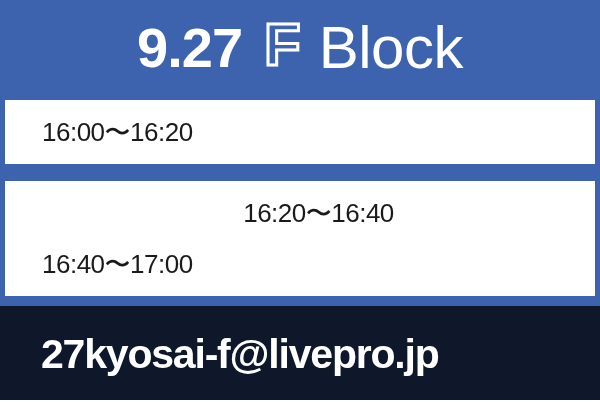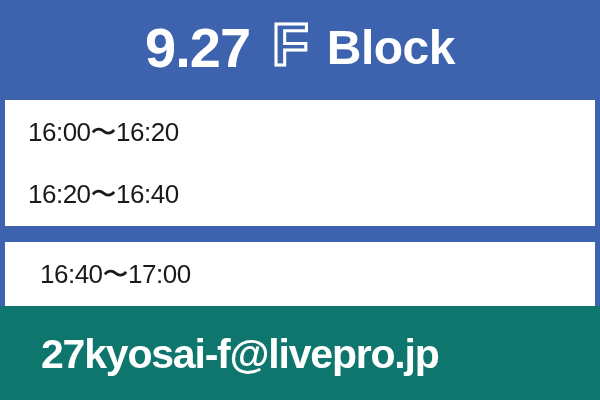--- a/index.html
+++ b/index.html
@@ -54,22 +54,22 @@
     line-height: 1;
     margin: 0 18px 0 22px;
     color: #3d62ae;
     -webkit-text-stroke: 3px #ffffff;
     text-shadow: none;
     font-family: "Liberation Sans", "DejaVu Sans", sans-serif;
     transform: translateY(-3px);
   }
   .header-block {
     color: #ffffff;
-    font-size: 48px;
-    font-weight: bold;
+    font-size: 60px;
+    font-weight: normal;
     line-height: 1;
     letter-spacing: -0.5px;
     font-family: "Liberation Sans", "DejaVu Sans", sans-serif;
   }
 
   
   .schedule {
     position: absolute;
     left: 0;
     top: 100px;
@@ -81,29 +81,29 @@
     position: absolute;
     left: 5px;
     width: 590px;
     height: 64px;
     background: #ffffff;
     display: flex;
     align-items: center;
     box-sizing: border-box;
   }
   .row-0 { top: 0px; }
-  .row-1 { top: 62px; }
-  .row-2 { top: 142px; padding-left: 12px; }
+  .row-1 { top: 81px; justify-content: center; }
+  .row-2 { top: 132px; }
 
   .row-time {
     color: #1a1a1a;
     font-size: 26px;
     font-weight: normal;
     letter-spacing: -0.5px;
-    margin-left: 23px;
+    margin-left: 37px;
     white-space: nowrap;
     line-height: 1;
     font-family: "Liberation Sans", "DejaVu Sans", sans-serif;
   }
   .row-artist {
     color: #1c1412;
     font-size: 32px;
     font-weight: bold;
     margin-left: 20px;
     white-space: nowrap;
@@ -112,21 +112,21 @@
     font-family: "Liberation Sans", "DejaVu Sans", sans-serif;
   }
 
   
   .footer {
     position: absolute;
     left: 0;
     top: 306px;
     width: 600px;
     height: 96px;
-    background: #0f766e;
+    background: #0f172a;
     display: flex;
     align-items: center;
     box-sizing: border-box;
   }
   .footer-mail {
     color: #ffffff;
     font-size: 41px;
     font-weight: bold;
     letter-spacing: -1.2px;
     margin-left: 41px;

